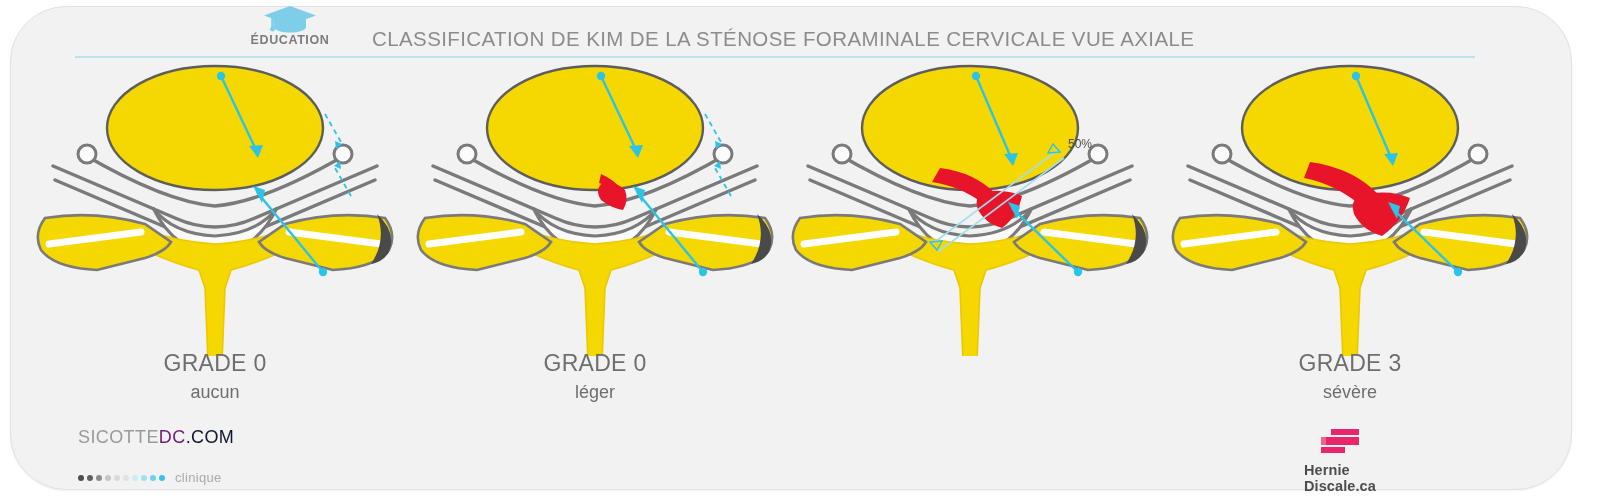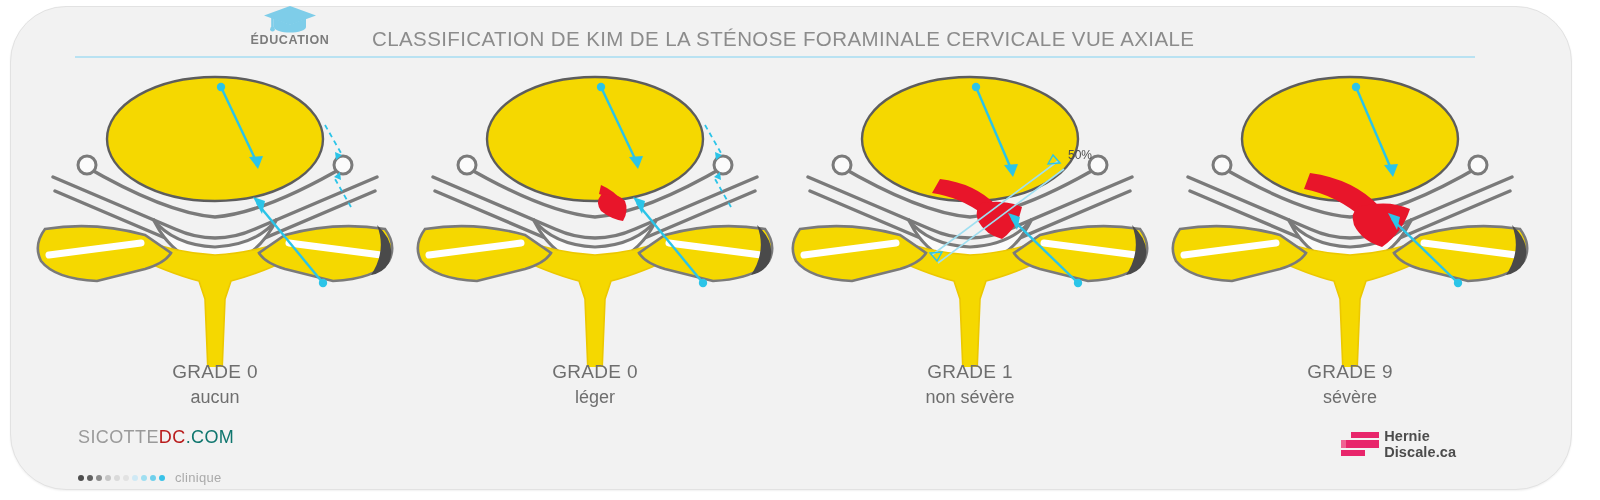--- a/index.html
+++ b/index.html
@@ -26,40 +26,40 @@
     position:absolute;left:372px;top:27px;width:1000px;
     font-size:20.5px;color:#8c8c8c;letter-spacing:.4px;white-space:nowrap;
     font-weight:400;
   }
   .title-rule{
     position:absolute;left:75px;top:56px;width:1400px;height:2px;
     background:#b9e2f2;
   }
 
   
-  .panel{position:absolute;top:67px;width:380px;height:350px;}
+  .panel{position:absolute;top:56px;width:380px;height:350px;}
   .panel .fig{position:absolute;left:0;top:0;}
   .caption{
     position:absolute;left:0;top:292px;width:380px;text-align:center;
     color:#6e6e6e;line-height:1.38;
   }
-  .cap-grade{font-size:19px;letter-spacing:.3px;}
+  .cap-grade{font-size:23px;letter-spacing:.3px;}
   .cap-sub{font-size:18px;}
 
   
   .brand-left{position:absolute;left:78px;top:428px;}
   .brand-word{font-size:18px;letter-spacing:.4px;line-height:1;}
   .bw-a{color:#9a9a9a;text-align:center;}
-  .bw-b{color:#b91c1c;}
-  .bw-c{color:#0f766e;}
+  .bw-b{color:#701a75;}
+  .bw-c{color:#0f172a;}
   .dots-row{margin-top:24px;display:flex;align-items:center;gap:3px;}
   .dot{width:6px;height:6px;border-radius:50%;display:block;}
   .clinique{font-size:13px;color:#aaaaaa;margin-left:7px;letter-spacing:.3px;}
 
-  .brand-right{position:absolute;left:1341px;top:428px;display:flex;align-items:center;gap:17px;}
+  .brand-right{position:absolute;left:1304px;top:428px;display:flex;align-items:center;gap:8px;flex-direction:column;}
   .hd-mark{position:relative;width:38px;height:26px;}
   .hd-bar{position:absolute;background:#e8266b;}
   .hd-text{font-size:14.5px;color:#4c4c4c;letter-spacing:.1px;font-weight:bold;}
 </style>
 </head>
 <body>
 
 <div id="stage">
 
   <div class="card"></div>
@@ -228,24 +228,20 @@
     <line x1="196" y1="20" x2="232" y2="104" stroke="#2bc4e8" stroke-width="2.4"></line>
     <path d="M233,110 l-9,-12 l14,-1 z" fill="#2bc4e8"></path>
   </g>
 
   <g>
     <circle cx="298" cy="216" r="4.2" fill="#2bc4e8"></circle>
     <line x1="298" y1="216" x2="232" y2="152" stroke="#2bc4e8" stroke-width="2.4"></line>
     <path d="M228,146 l12,4 l-3,13 z" fill="#2bc4e8"></path>
   </g>
 </svg>
-      <div class="caption">
-         <div class="cap-grade">GRADE 1</div>
-         <div class="cap-sub">non sévère</div>
-       </div>
     </div>
   <div class="panel" id="panel-3" style="left:1160px;">
 <svg class="fig" width="380" height="300" viewBox="0 0 380 300">
 
   <g fill="none" stroke="#7a7a7a" stroke-width="3.4" stroke-linejoin="round" stroke-linecap="round">
     <path d="M28,110 L150,162 Q190,180 230,162 L352,110"></path>
     <path d="M30,124 L152,176 Q190,192 228,176 L350,124"></path>
     <path d="M58,98 Q140,146 190,150 Q240,146 322,98"></path>
   </g>
 
@@ -277,21 +273,21 @@
     <path d="M233,110 l-9,-12 l14,-1 z" fill="#2bc4e8"></path>
   </g>
 
   <g>
     <circle cx="298" cy="216" r="4.2" fill="#2bc4e8"></circle>
     <line x1="298" y1="216" x2="232" y2="152" stroke="#2bc4e8" stroke-width="2.4"></line>
     <path d="M228,146 l12,4 l-3,13 z" fill="#2bc4e8"></path>
   </g>
 </svg>
       <div class="caption">
-         <div class="cap-grade">GRADE 9</div>
+         <div class="cap-grade">GRADE 3</div>
          <div class="cap-sub">sévère</div>
        </div>
     </div>
 
   <div class="brand-left">
     <div class="brand-word">
       <span class="bw-a">SICOTTE</span><span class="bw-b">DC</span><span class="bw-c">.COM</span>
     </div>
     <div class="dots-row">
       <span class="dot" style="background: rgb(77, 77, 77);"></span>

